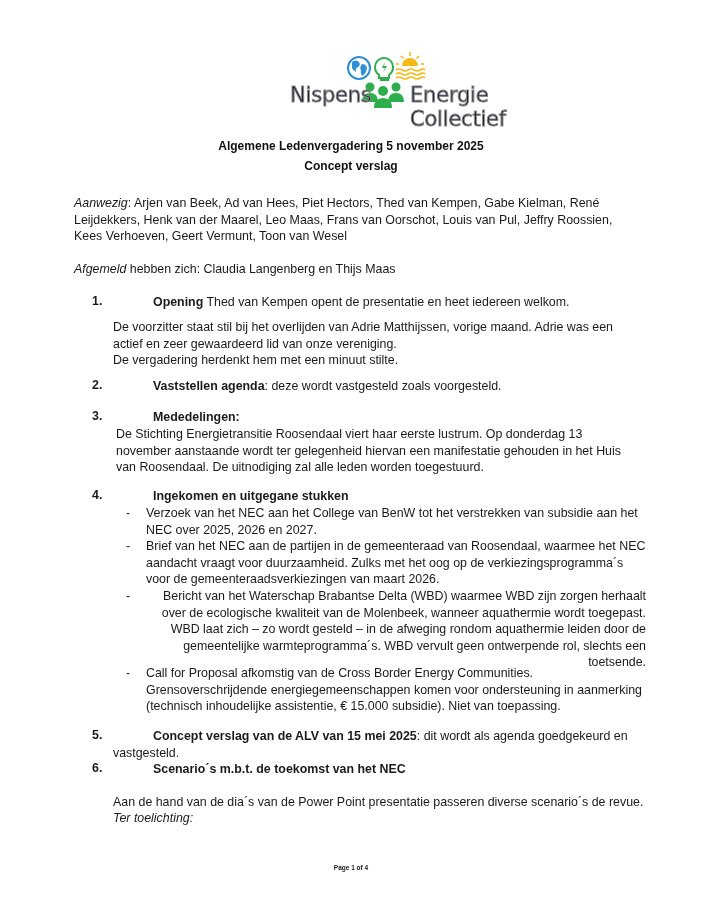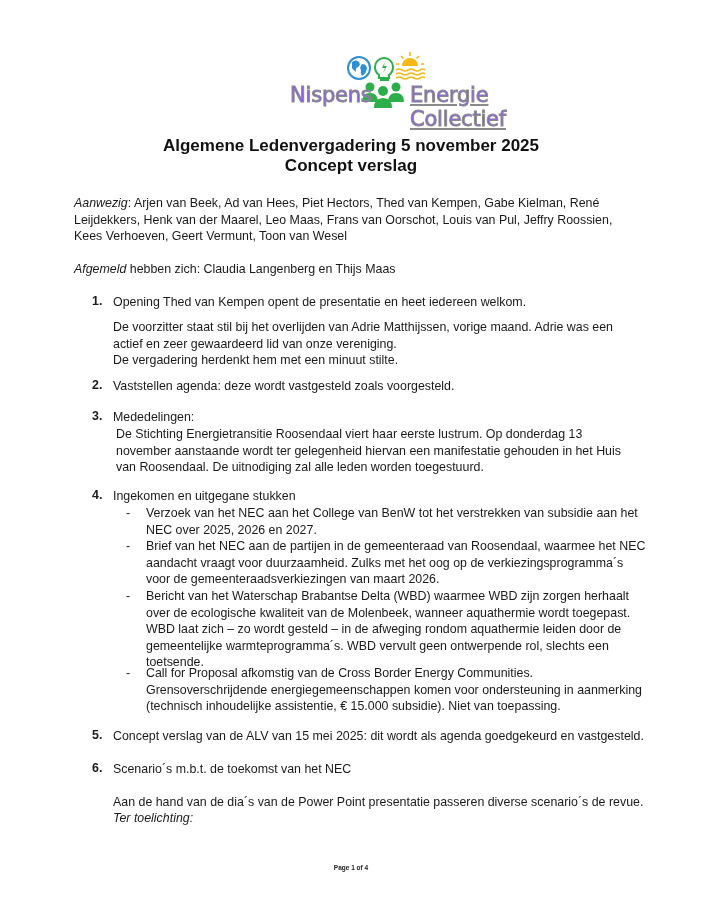--- a/index.html
+++ b/index.html
@@ -8,38 +8,38 @@
     font-family: "Liberation Sans", "DejaVu Sans", sans-serif;
     color: #1a1a1a;
   }
   .page { position: absolute; left: 0; top: 0; width: 702px; height: 920px; }
 
   
   .logo { position: absolute; left: 286px; top: 52px; width: 290px; height: 60px; }
   .logo svg { display: block; }
   .logo-text {
     position: absolute; top: 31px; font-family: "DejaVu Sans", sans-serif;
-    font-size: 21px; letter-spacing: -0.2px; color: #8b5cf6;
+    font-size: 21px; letter-spacing: -0.2px; color: #0f172a;
     -webkit-text-stroke: 1px #8a8a8a; font-weight: normal;
   }
   .logo-left { left: 4px; }
-  .logo-right { left: 124px; text-decoration: underline; }
+  .logo-right { left: 124px; }
 
   
   .title {
     position: absolute; left: 0; width: 702px; top: 136px; text-align: center;
-    font-weight: bold; font-size: 17px; line-height: 20px; color: #111;
+    font-weight: bold; font-size: 12px; line-height: 20px; color: #111;
   }
 
   .text { font-size: 12.4px; line-height: 16.5px; color: #1a1a1a; }
   .p { position: absolute; }
   .attendees { left: 74px; top: 195px; width: 560px; }
   .absent { left: 74px; top: 261px; width: 560px; }
   i { font-style: italic; }
-  b { font-weight: normal; }
+  b { font-weight: bold; margin-left: 40px; }
 
   .num { position: absolute; font-weight: bold; font-size: 12.4px; }
   .item { position: absolute; left: 113px; width: 520px; }
   .dash { position: absolute; left: 126px; }
   .sub { position: absolute; left: 146px; width: 500px; }
 
   .footer {
     position: absolute; left: 0; width: 702px; top: 864px; text-align: center;
     font-size: 6.5px; font-weight: bold; color: #222;
   }
@@ -120,21 +120,21 @@
     <span class="num" style="left:92px; top:488px;">4.</span>
     <div class="item text" style="top:488px;"><b>Ingekomen en uitgegane stukken</b></div>
 
     <span class="dash text" style="top:505px;">-</span>
     <div class="sub text" style="top:505px;">Verzoek van het NEC aan het College van BenW tot het verstrekken van subsidie aan het NEC over 2025, 2026 en 2027.</div>
 
     <span class="dash text" style="top:538px;">-</span>
     <div class="sub text" style="top:538px;">Brief van het NEC aan de partijen in de gemeenteraad van Roosendaal, waarmee het NEC aandacht vraagt voor duurzaamheid. Zulks met het oog op de verkiezingsprogramma´s voor de gemeenteraadsverkiezingen van maart 2026.</div>
 
     <span class="dash text" style="top:588px;">-</span>
-    <div class="sub text" style="top:588px;">Bericht van het Waterschap Brabantse Delta (WBD) waarmee WBD zijn zorgen herhaalt over de ecologische kwaliteit van de Molenbeek, wanneer aquathermie wordt toegepast. WBD laat zich – zo wordt gesteld – in de afweging rondom aquathermie leiden door de gemeentelijke warmteprogramma´s. WBD vervult geen ontwerpende rol, slechts een toetsende.</div>
+    <div class="sub text" style="top:588px;text-align:right;">Bericht van het Waterschap Brabantse Delta (WBD) waarmee WBD zijn zorgen herhaalt over de ecologische kwaliteit van de Molenbeek, wanneer aquathermie wordt toegepast. WBD laat zich – zo wordt gesteld – in de afweging rondom aquathermie leiden door de gemeentelijke warmteprogramma´s. WBD vervult geen ontwerpende rol, slechts een toetsende.</div>
 
     <span class="dash text" style="top:665px;">-</span>
     <div class="sub text" style="top:665px;">Call for Proposal afkomstig van de Cross Border Energy Communities. Grensoverschrijdende energiegemeenschappen komen voor ondersteuning in aanmerking (technisch inhoudelijke assistentie, € 15.000 subsidie). Niet van toepassing.</div>
   </div>
 
   <div>
     <span class="num" style="left:92px; top:728px;">5.</span>
     <div class="item text" style="top:728px; width:560px;"><b>Concept verslag van de ALV van 15 mei 2025</b><span>: dit wordt als agenda goedgekeurd en vastgesteld.</span></div>
   </div>
 

